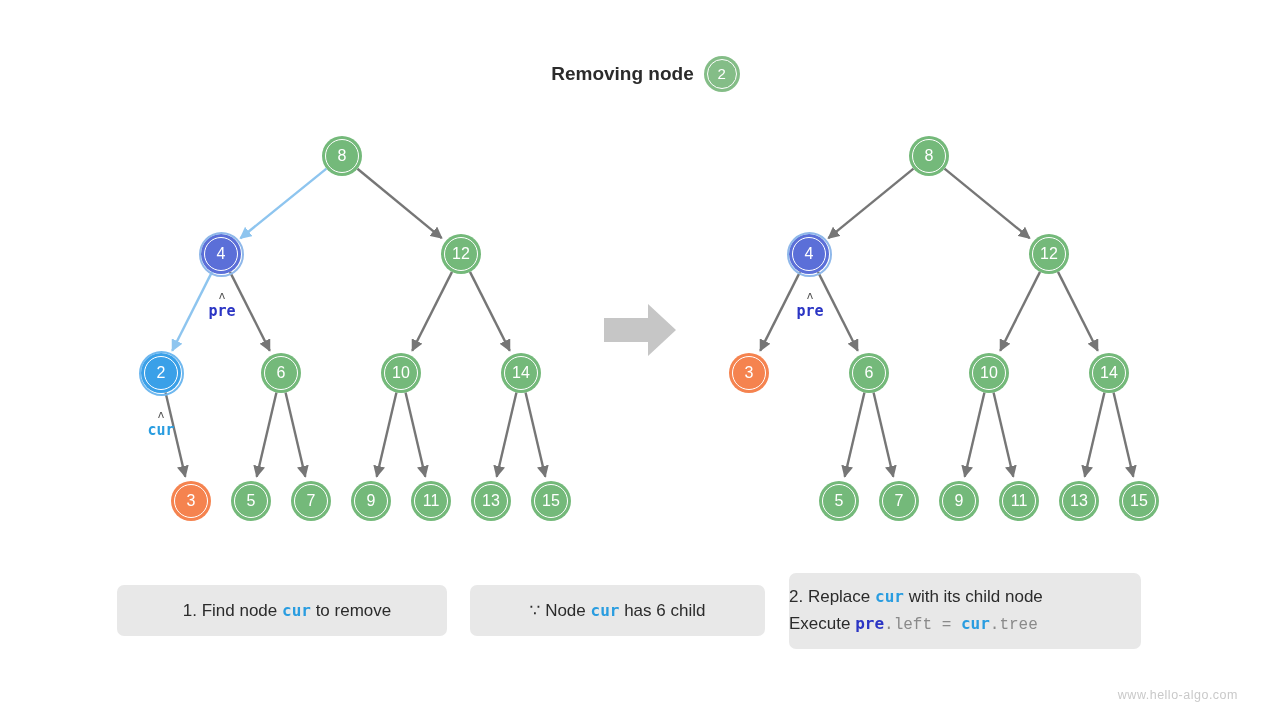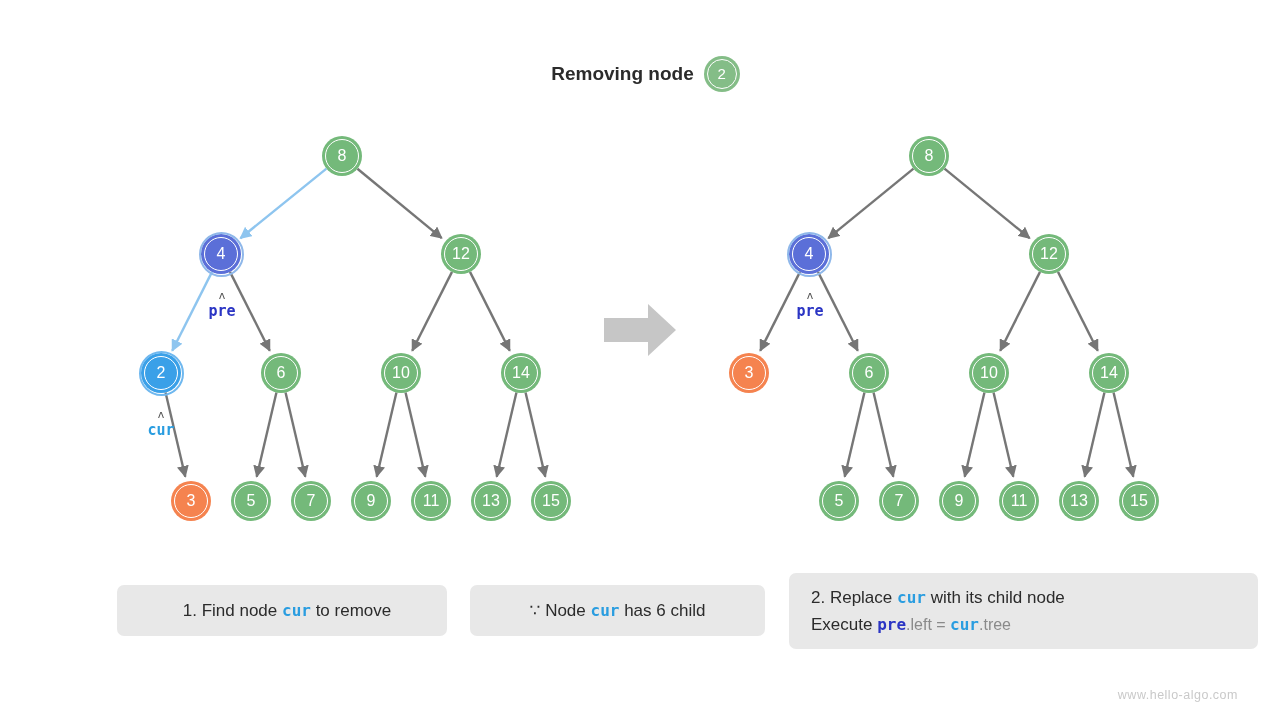--- a/index.html
+++ b/index.html
@@ -169,25 +169,25 @@
   .caption .cline {
     white-space: nowrap;
     line-height: 27px;
   }
   .caption.single {
     align-items: center;
     text-align: center;
   }
   .kw-cur { color: #2a9de0; font-weight: bold; font-family: "DejaVu Sans Mono", monospace; font-size: 16px; }
   .kw-pre { color: #2b35c4; font-weight: bold; font-family: "DejaVu Sans Mono", monospace; font-size: 16px; }
-  .kw-code { color: #8a8a8a; font-family: Liberation Sans, sans-serif; font-size: 16px; }
+  .kw-code { color: #8a8a8a; font-family: Liberation Mono, monospace; font-size: 16px; }
 
   #caption-1 { left: 117px; top: 585px; width: 330px; height: 51px; padding-left: 10px; }
   #caption-2 { left: 470px; top: 585px; width: 295px; height: 51px; }
-  #caption-3 { left: 789px; top: 573px; width: 469px; height: 76px; padding-left: 22px; }
+  #caption-3 { left: 789px; top: 573px; width: 352px; height: 76px; }
 
   
   #watermark {
     position: absolute;
     right: 42px;
     bottom: 18px;
     font-family: Liberation Sans, sans-serif;
     font-size: 12.5px;
     color: #c9c9c9;
     letter-spacing: 0.5px;

